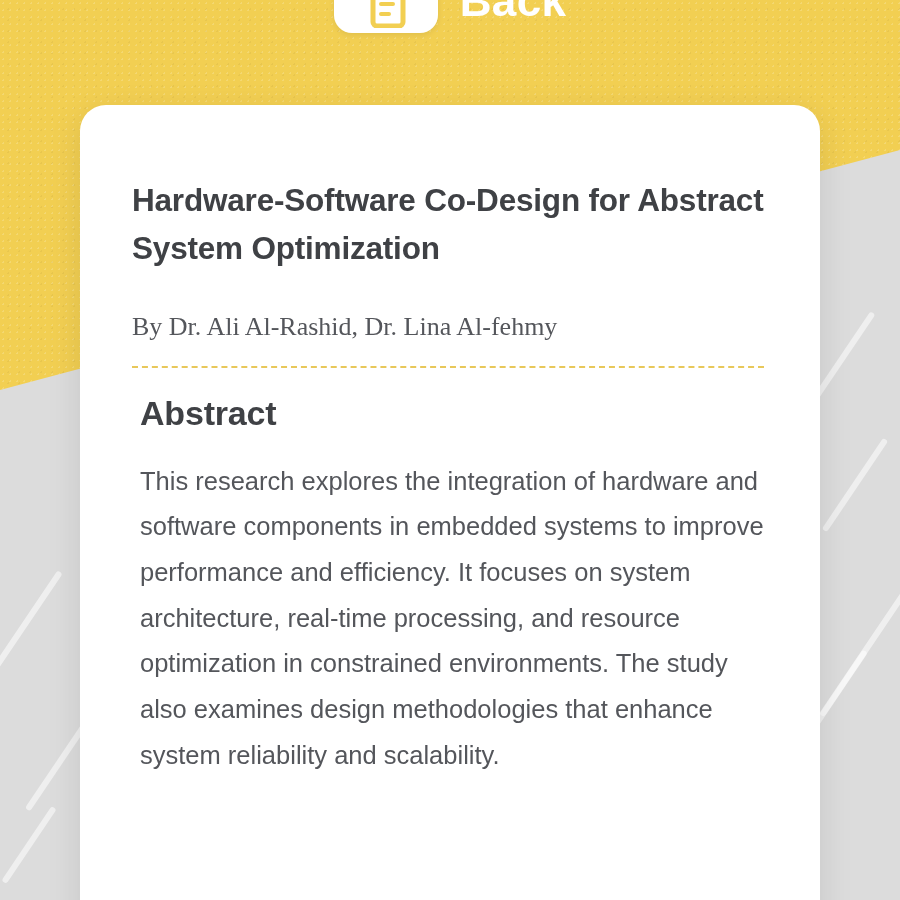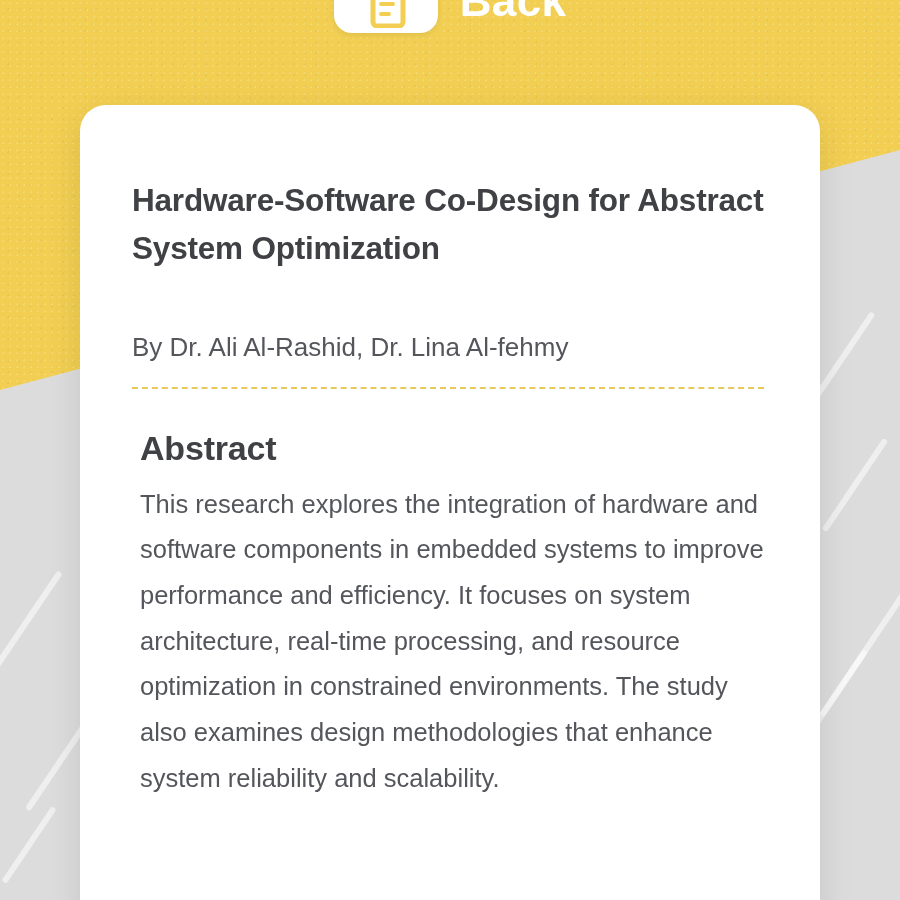--- a/index.html
+++ b/index.html
@@ -129,45 +129,46 @@
   .paper-title {
     font-size: 31.5px;
     font-weight: 700;
     color: #3f4145;
     line-height: 1.52;
     letter-spacing: -0.2px;
     max-width: 640px;
   }
 
   .paper-authors {
-    margin-top: 57px;
+    margin-top: 36px;
     font-size: 26px;
     color: #54565b;
     line-height: 1.35;
     font-weight: 400;
+    font-family: Liberation Serif, serif;
   }
 
   .divider {
     margin-top: 22px;
     width: 632px;
     height: 0;
     border-top: 2px dashed #e8c85a;
   }
 
   .section-heading {
-    margin-top: 40px;
+    margin-top: 26px;
     margin-left: 8px;
     font-size: 34px;
     font-weight: 700;
     color: #3f4145;
     letter-spacing: -0.2px;
   }
 
   .abstract-body {
-    margin-top: 14px;
+    margin-top: 26px;
     margin-left: 8px;
     font-size: 25.5px;
     line-height: 1.79;
     color: #54565b;
     max-width: 636px;
     font-weight: 400;
   }
 </style>
 </head>
 <body>

